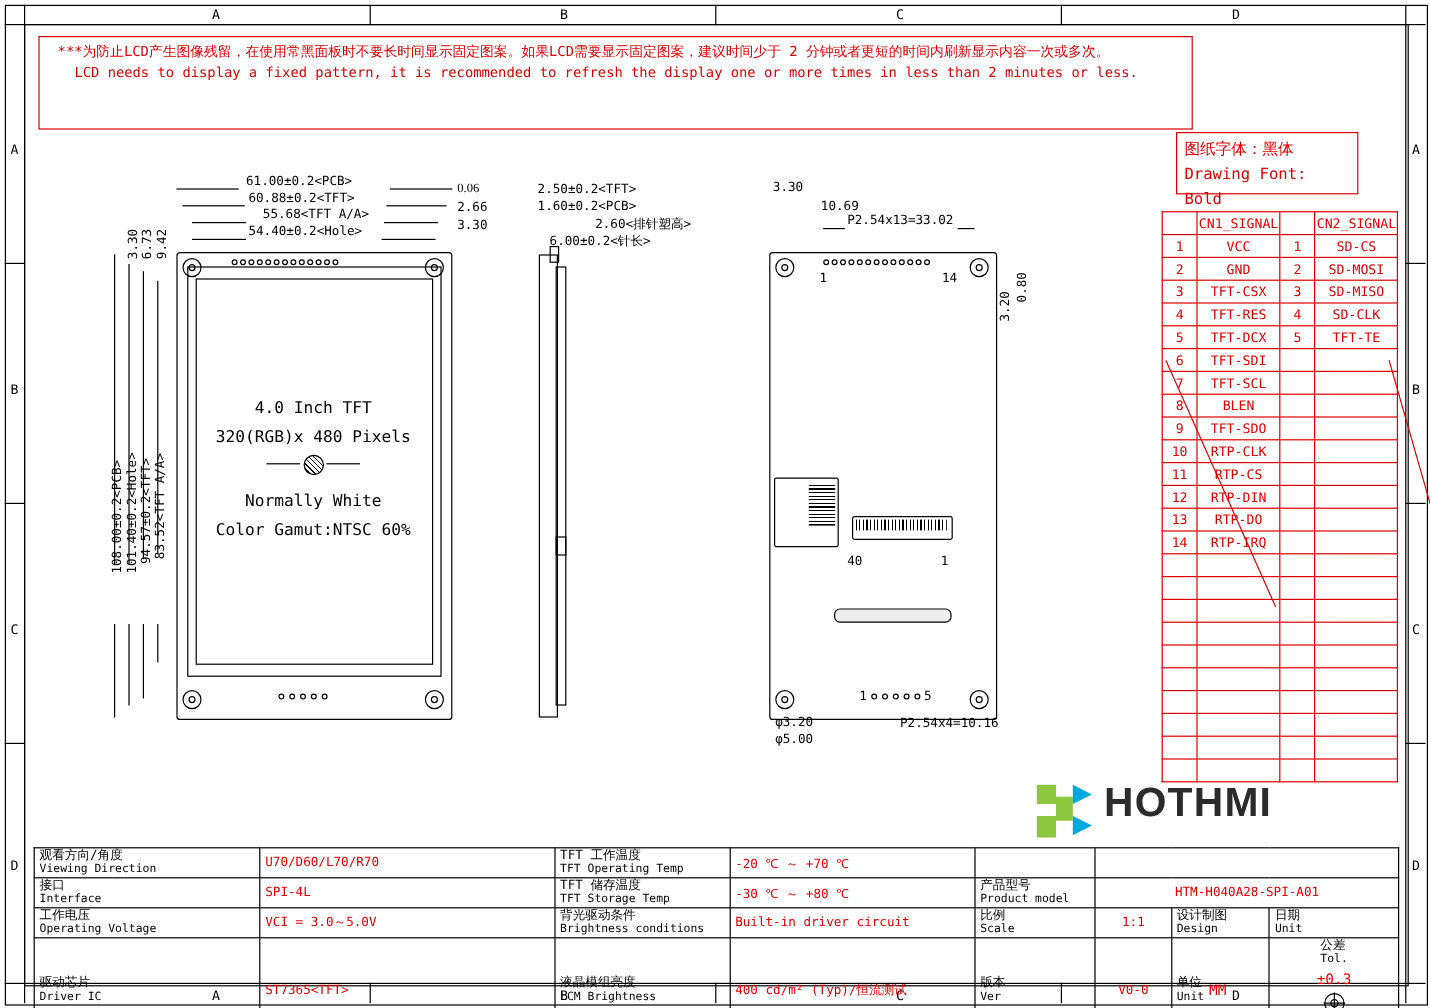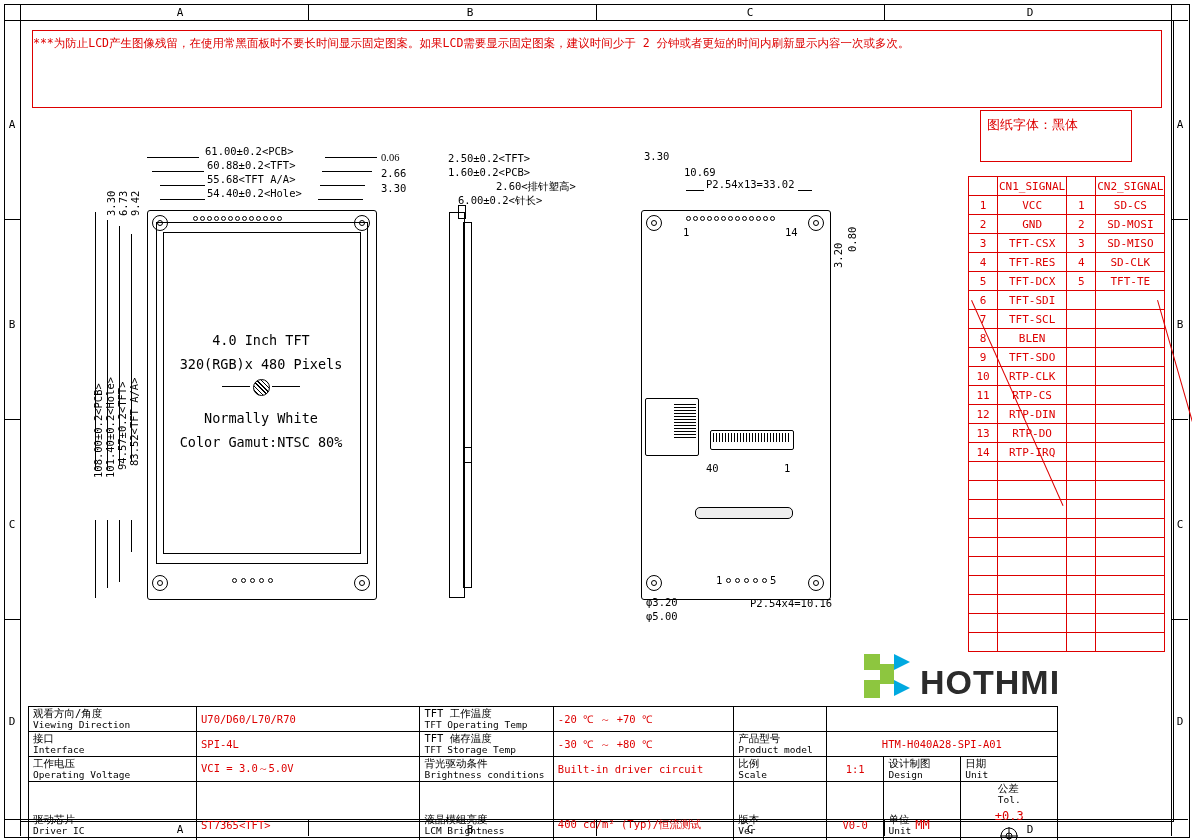--- a/index.html
+++ b/index.html
@@ -2,21 +2,21 @@
 <html><head>
 <meta charset="utf-8">
 <style>
   html,body{margin:0;padding:0;background:#fff;}
   body{width:1192px;height:840px;overflow:hidden;font-family:"DejaVu Sans Mono",monospace;}
   #sheet{position:relative;width:1192px;height:840px;}
   .frame-outer{position:absolute;left:4px;top:4px;width:1184px;height:832px;border:1px solid #000;}
   .frame-inner{position:absolute;left:20px;top:20px;width:1152px;height:800px;border:1px solid #000;}
   .zl{position:absolute;font-size:11px;color:#000;text-align:center;}
   .tick{position:absolute;background:#000;}
-  .warn{position:absolute;left:32px;top:30px;width:1130px;height:78px;border:1px solid #d00;box-sizing:border-box;padding:4px 0;color:#d00;font-size:11.5px;line-height:17px;letter-spacing:0px;}
+  .warn{position:absolute;left:32px;top:30px;width:962px;height:78px;border:1px solid #d00;box-sizing:border-box;padding:4px 15px;color:#d00;font-size:11.5px;line-height:17px;letter-spacing:0px;}
   .warn div{white-space:nowrap;}
   
   .fv-outer{position:absolute;left:147px;top:210px;width:228px;height:388px;border:1.5px solid #000;border-radius:3px;}
   .fv-bezel{position:absolute;left:156px;top:222px;width:210px;height:340px;border:1.5px solid #000;}
   .fv-aa{position:absolute;left:163px;top:232px;width:196px;height:320px;border:1px solid #000;}
   .hole{position:absolute;width:16px;height:16px;border:1.5px solid #000;border-radius:50%;box-sizing:border-box;}
   .hole:after{content:"";position:absolute;left:4px;top:4px;width:6px;height:6px;border:1px solid #000;border-radius:50%;box-sizing:border-box;}
   .pinrow{position:absolute;display:flex;gap:2px;}
   .pin{width:5px;height:5px;border:1px solid #000;border-radius:50%;box-sizing:border-box;}
   .ftxt{position:absolute;width:228px;text-align:center;font-size:13.5px;color:#000;}
@@ -33,27 +33,27 @@
   .hl{position:absolute;height:1px;background:#000;}
   .vl{position:absolute;width:1px;background:#000;}
   .vtxt{position:absolute;font-size:10.5px;white-space:nowrap;transform:rotate(-90deg);transform-origin:left top;}
   
   .cn-table{position:absolute;left:968px;top:176px;border-collapse:collapse;color:#d00;font-size:11px;}
   .cn-table td,.cn-table th{border:1px solid #d00;text-align:center;height:16px;font-weight:normal;}
   .cn-w1{width:26px}.cn-w2{width:62px}
   .drawfont{position:absolute;left:980px;top:110px;width:152px;height:52px;border:1px solid #d00;color:#d00;font-size:13px;padding:3px 6px;box-sizing:border-box;line-height:21px;}
   .diag{position:absolute;background:#d00;height:1px;transform-origin:left top;}
   
-  .tb{position:absolute;left:28px;top:706px;width:1030px;height:114px;}
+  .tb{position:absolute;left:28px;top:706px;width:1138px;height:114px;}
   .tb table{border-collapse:collapse;width:100%;height:100%;}
   .tb td{border:1px solid #000;font-size:10.5px;padding:0 4px;vertical-align:middle;}
   .lbl{color:#000;line-height:12px;}
   .val{color:#d00;font-size:12px;}
   .logo{position:absolute;left:860px;top:650px;width:300px;height:56px;}
-  .logobox{position:absolute;left:0;top:0;display:flex;align-items:flex-end;gap:6px;}
+  .logobox{position:absolute;left:0;top:0;display:flex;align-items:flex-start;gap:6px;}
   .logotxt{font-family:"Liberation Sans",sans-serif;font-size:34px;letter-spacing:1px;color:#2b2b2b;font-weight:bold;}
   .small{font-size:9.5px;}
   .ctr{text-align:center;}
 </style>
 </head>
 <body>
 
 <div id="sheet">
   <div class="frame-outer"></div>
   <div class="frame-inner"></div>
@@ -90,24 +90,26 @@
   <div class="tick" style="left:884px;top:819px;width:1px;height:17px;"></div>
   <div class="tick" style="left:4px;top:219px;width:17px;height:1px;"></div>
   <div class="tick" style="left:4px;top:419px;width:17px;height:1px;"></div>
   <div class="tick" style="left:4px;top:619px;width:17px;height:1px;"></div>
   <div class="tick" style="left:1171px;top:219px;width:17px;height:1px;"></div>
   <div class="tick" style="left:1171px;top:419px;width:17px;height:1px;"></div>
   <div class="tick" style="left:1171px;top:619px;width:17px;height:1px;"></div>
 
   <div class="warn">
     <div>***为防止LCD产生图像残留，在使用常黑面板时不要长时间显示固定图案。如果LCD需要显示固定图案，建议时间少于 2 分钟或者更短的时间内刷新显示内容一次或多次。</div>
+    <div style="padding-left:14px;">LCD needs to display a fixed pattern, it is recommended to refresh the display one or more times in less than 2 minutes or less.</div>
   </div>
 
   <div class="drawfont">
     <div>图纸字体：黑体</div>
+    <div>Drawing Font: Bold</div>
   </div>
 
   <div class="fv-outer"></div>
   <div class="fv-bezel"></div>
   <div class="fv-aa"></div>
   <div class="hole" style="left:152px;top:215px;"></div>
   <div class="hole" style="left:354px;top:215px;"></div>
   <div class="hole" style="left:152px;top:575px;"></div>
   <div class="hole" style="left:354px;top:575px;"></div>
   <div class="pinrow" style="left:193px;top:216px;">
@@ -131,29 +133,29 @@
       <div class="pin"></div>
       <div class="pin"></div>
       <div class="pin"></div>
   </div>
   <div class="ftxt" style="left:147px;top:332px;">4.0 Inch TFT</div>
   <div class="ftxt" style="left:147px;top:356px;">320(RGB)x 480 Pixels</div>
   <div style="position:absolute;left:253px;top:379px;width:15px;height:15px;border:1px solid #000;border-radius:50%;background:repeating-linear-gradient(45deg,#000 0 1px,#fff 1px 3px);"></div>
   <div class="hl" style="left:222px;top:386px;width:28px;"></div>
   <div class="hl" style="left:272px;top:386px;width:28px;"></div>
   <div class="ftxt" style="left:147px;top:410px;">Normally White</div>
-  <div class="ftxt" style="left:147px;top:434px;">Color Gamut:NTSC 80%</div>
+  <div class="ftxt" style="left:147px;top:434px;">Color Gamut:NTSC 60%</div>
 
   <div class="dim" style="left:205px;top:145px;">61.00±0.2&lt;PCB&gt;</div>
   <div class="hl" style="left:147px;top:157px;width:52px;"></div>
   <div class="hl" style="left:325px;top:157px;width:52px;"></div>
   <div class="dim" style="left:207px;top:159px;">60.88±0.2&lt;TFT&gt;</div>
   <div class="hl" style="left:152px;top:171px;width:52px;"></div>
   <div class="hl" style="left:322px;top:171px;width:50px;"></div>
-  <div class="dim" style="left:207px;top:173px;">55.68&lt;TFT A/A&gt;</div>
+  <div class="dim" style="left:219px;top:173px;">55.68&lt;TFT A/A&gt;</div>
   <div class="hl" style="left:160px;top:185px;width:45px;"></div>
   <div class="hl" style="left:320px;top:185px;width:45px;"></div>
   <div class="dim" style="left:207px;top:187px;">54.40±0.2&lt;Hole&gt;</div>
   <div class="hl" style="left:160px;top:199px;width:45px;"></div>
   <div class="hl" style="left:318px;top:199px;width:45px;"></div>
 
   <div class="vtxt" style="left:105px;top:216px;">3.30</div>
   <div class="vtxt" style="left:117px;top:216px;">6.73</div>
   <div class="vtxt" style="left:129px;top:216px;">9.42</div>
   <div class="dim" style="left:381px;top:152px;font-family:Liberation Serif, serif;">0.06</div>

